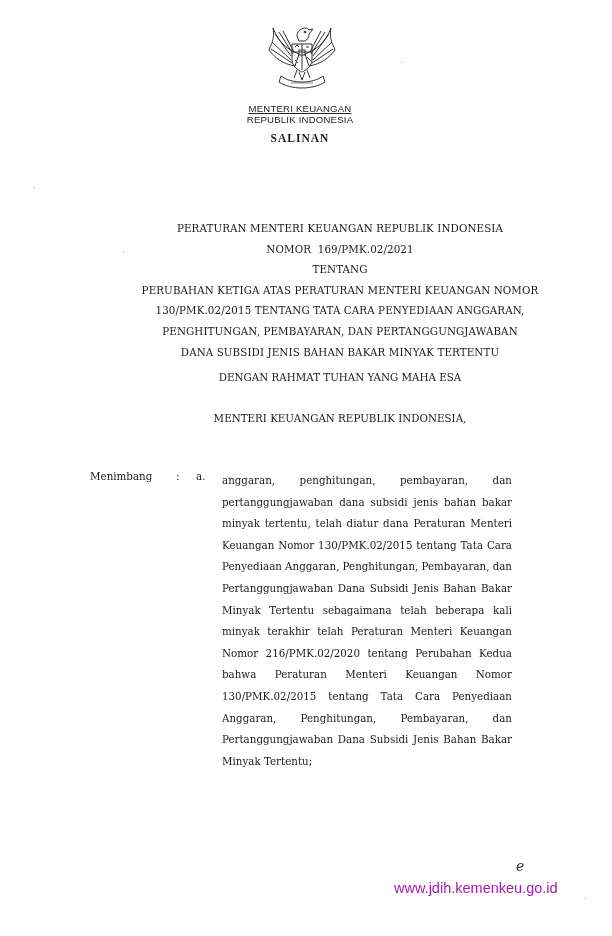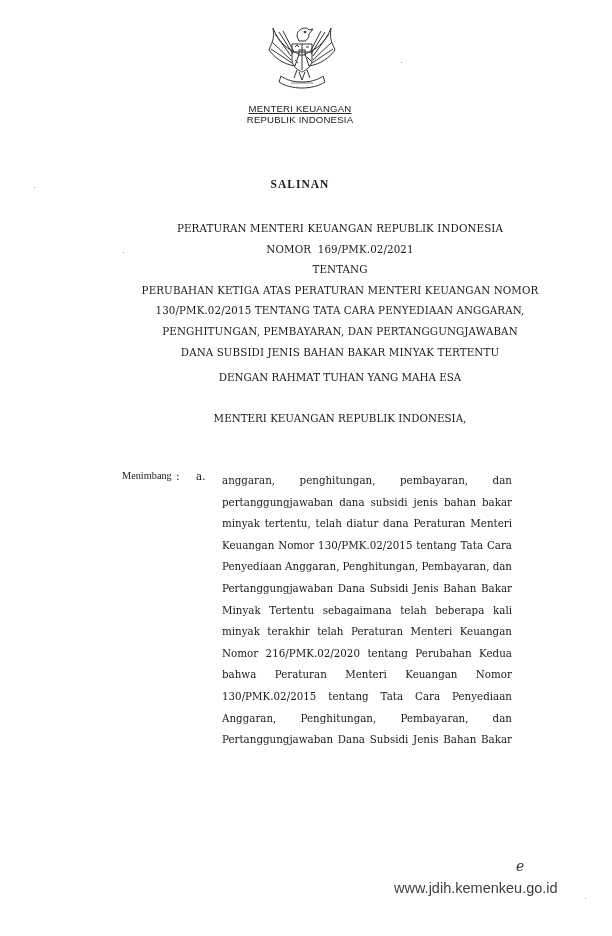--- a/index.html
+++ b/index.html
@@ -4,38 +4,38 @@
 <style>
   html, body { margin: 0; padding: 0; background: #ffffff; }
   body { width: 612px; height: 936px; position: relative; overflow: hidden;
          font-family: "DejaVu Serif", "Liberation Serif", serif; color: #1a1a1a; }
   .emblem { position: absolute; left: 261px; top: 14px; width: 82px; height: 82px; }
   .inst { position: absolute; left: 0; width: 600px; text-align: center;
           font-family: "Liberation Sans", sans-serif; font-size: 9.6px; letter-spacing: 0.2px; color: #222; }
   .inst1 { top: 103px; text-decoration: underline; }
   .inst2 { top: 114px; text-align: center; }
   .salinan { position: absolute; left: 0; width: 600px; top: 132px; text-align: center;
-             font-family: "Liberation Serif", serif; font-weight: bold; font-size: 11.5px; letter-spacing: 1px; margin-top: 46px; }
+             font-family: "Liberation Serif", serif; font-weight: bold; font-size: 11.5px; letter-spacing: 1px; }
   .heading { position: absolute; left: 60px; width: 560px; top: 218px; text-align: center;
              font-size: 10.3px; line-height: 20.6px; letter-spacing: 0.1px; }
   .heading div { white-space: nowrap; }
   .rahmat { position: absolute; left: 60px; width: 560px; top: 371px; text-align: center; font-size: 10.3px; }
   .menteri { position: absolute; left: 60px; width: 560px; top: 412px; text-align: center; font-size: 10.3px; }
   .consid { position: absolute; top: 470px; left: 0; width: 612px; font-size: 10.3px; }
-  .c-label { position: absolute; left: 122px; top: 0; font-family: Liberation Serif, serif; }
+  .c-label { position: absolute; left: 90px; top: 0; }
   .c-colon { position: absolute; left: 176px; top: 0; }
   .c-letter { position: absolute; left: 196px; top: 0; }
   .c-text { position: absolute; left: 222px; top: 0; width: 290px; line-height: 21.6px; }
   .c-text .ln { display: block; text-align: justify; text-align-last: justify; white-space: nowrap; height: 21.6px; }
   .c-text .ln.last { text-align-last: left; }
   .c-text .ln span { display: flex; justify-content: space-between; }
   .paraf { position: absolute; left: 516px; top: 858px; font-family: "DejaVu Serif", serif;
            font-style: italic; font-size: 14px; color: #333; }
   .url { position: absolute; left: 394px; top: 880px; font-family: "Liberation Sans", sans-serif;
-         font-size: 14.5px; color: #404040; }
+         font-size: 14.5px; color: #a21caf; }
   .speck { position: absolute; width: 1px; height: 1px; background: #999; }
 </style>
 </head>
 <body>
 
 <div>
 
   <svg class="emblem" viewBox="0 0 82 82">
     <g fill="none" stroke="#333" stroke-width="1">
 
@@ -198,20 +198,21 @@
       <span class="ln">
           <span>
             <span>Pertanggungjawaban</span>
             <span>Dana</span>
             <span>Subsidi</span>
             <span>Jenis</span>
             <span>Bahan</span>
             <span>Bakar</span>
           </span>
         </span>
+      <span class="ln last">Minyak Tertentu;</span>
     </div>
   </div>
 
   <div class="paraf">e</div>
   <a class="url">www.jdih.kemenkeu.go.id</a>
 
   <div class="speck" style="left:34px;top:187px;"></div>
   <div class="speck" style="left:401px;top:62px;"></div>
   <div class="speck" style="left:123px;top:252px;"></div>
   <div class="speck" style="left:585px;top:898px;"></div>

